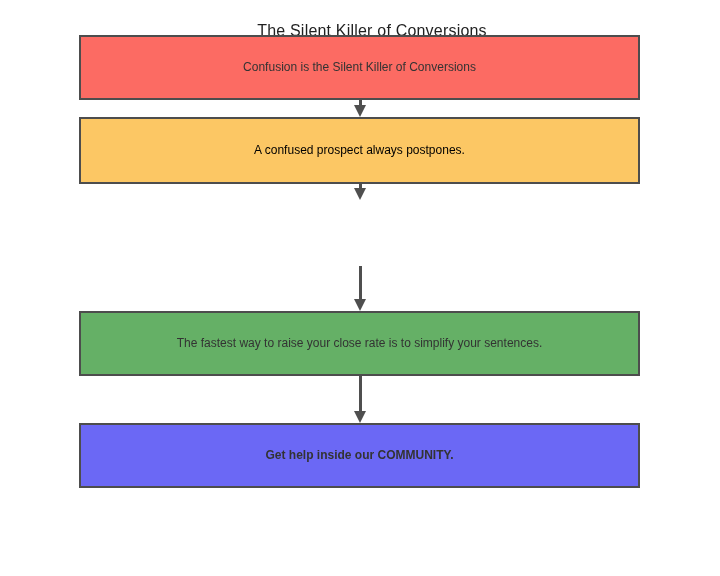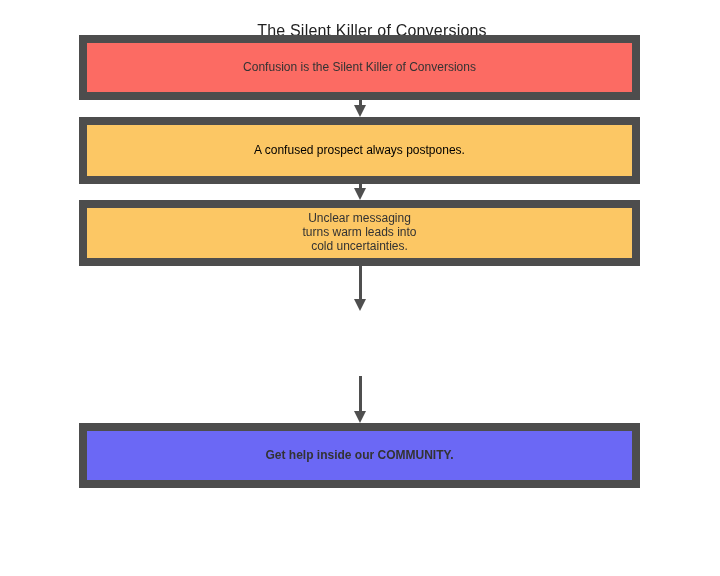--- a/index.html
+++ b/index.html
@@ -20,21 +20,21 @@
     text-align: center;
     font-size: 16px;
     font-weight: 400;
     letter-spacing: 0.2px;
   }
   .node {
     position: absolute;
     left: 79px;
     width: 561px;
     box-sizing: border-box;
-    border: 8px solid #6d28d9;
+    border: 2px solid #6d28d9;
     display: flex;
     align-items: center;
     justify-content: center;
   }
   .node-label {
     display: block;
     width: 100%;
     text-align: center;
     font-size: 12px;
     line-height: 1.15;
@@ -79,31 +79,29 @@
 
   <div class="node" style="top: 117px; height: 67px; background-color: rgb(252, 199, 100); border-color: rgb(77, 77, 77);">
     <span class="node-label" style="color: #000000;">A confused prospect always postpones.</span>
   </div>
 
   <div class="connector" style="top:184px;height:16px">
     <div class="stem" style="background-color: rgb(79, 79, 79);"></div>
     <div class="head" style="border-top-color: rgb(79, 79, 79);"></div>
   </div>
 
-  <div class="node" style="top: 200px; height: 66px; background-color: rgb(252, 199, 100); border-color: rgb(77, 77, 77);">
-    <span class="node-label" style="color: rgb(51, 51, 51);">Unclear messaging
-turns warm leads into
-cold uncertainties.</span>
-  </div>
 
   <div class="connector" style="top:266px;height:45px">
     <div class="stem" style="background-color: rgb(79, 79, 79);"></div>
     <div class="head" style="border-top-color: rgb(79, 79, 79);"></div>
   </div>
 
+  <div class="node" style="top: 311px; height: 65px; background-color: rgb(101, 176, 102); border-color: rgb(77, 77, 77);">
+    <span class="node-label" style="color: rgb(51, 51, 51);">The fastest way to raise your close rate is to simplify your sentences.</span>
+  </div>
 
   <div class="connector" style="top:376px;height:47px">
     <div class="stem" style="background-color: rgb(79, 79, 79);"></div>
     <div class="head" style="border-top-color: rgb(79, 79, 79);"></div>
   </div>
 
   <div class="node" style="top: 423px; height: 65px; background-color: rgb(107, 104, 245); border-color: rgb(77, 77, 77);">
     <span class="node-label" style="color: rgb(51, 51, 51); font-weight: bold;">Get help inside our COMMUNITY.</span>
   </div>
 

